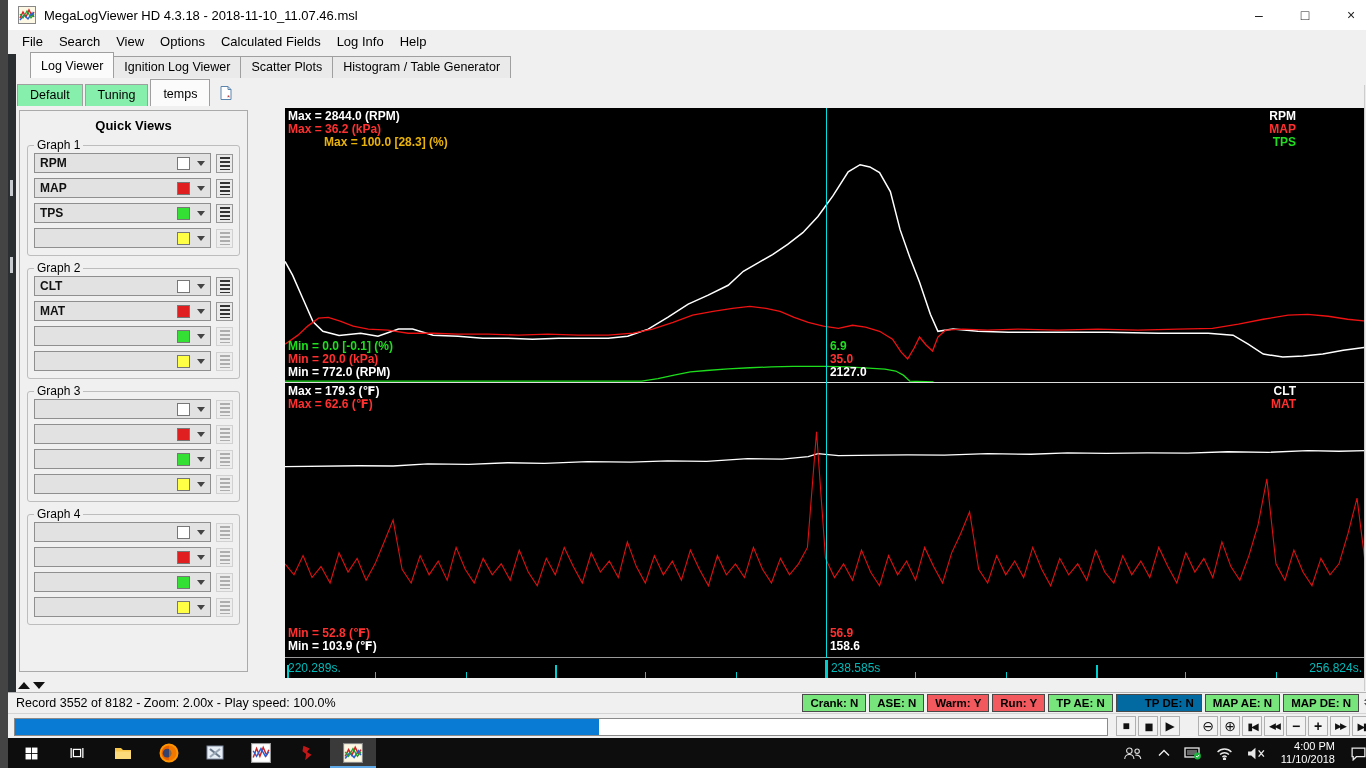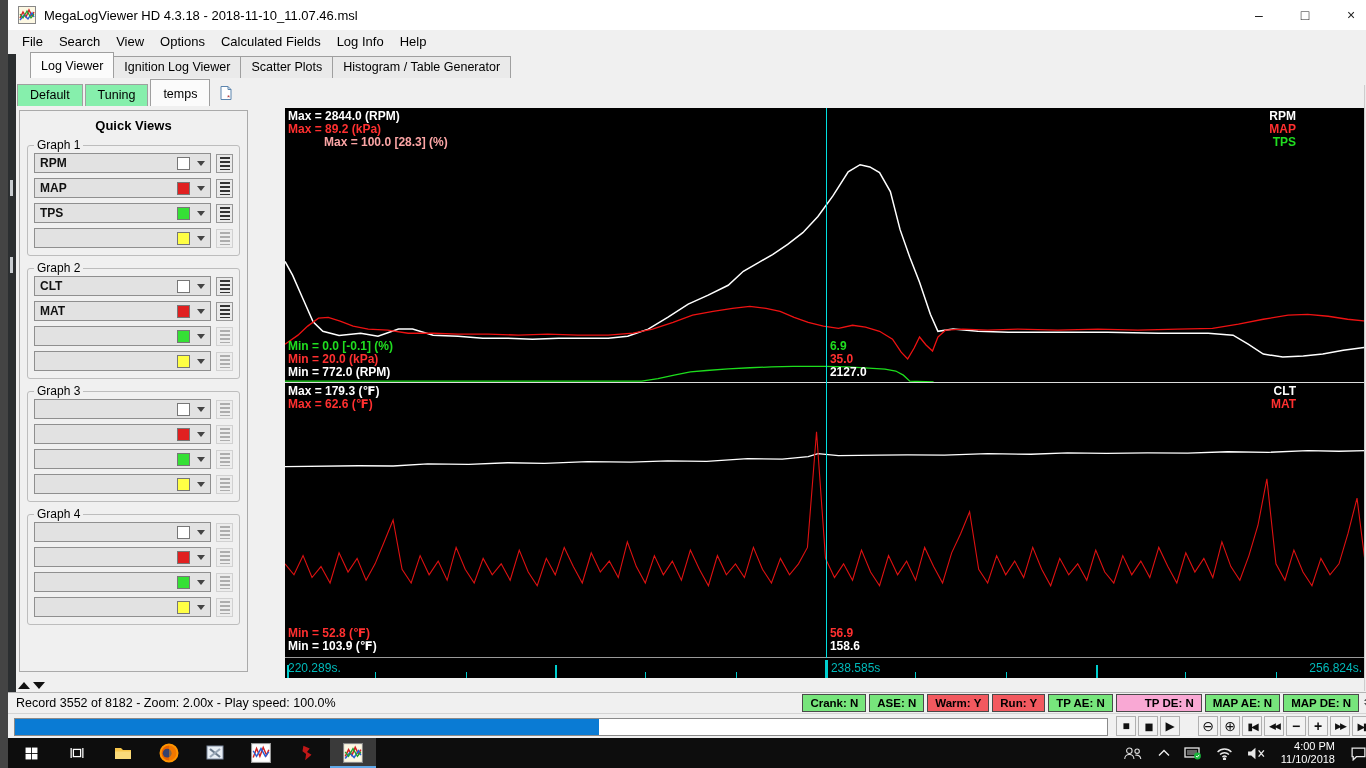--- a/index.html
+++ b/index.html
@@ -335,22 +335,22 @@
 
   <div class="graph-wrap" data-name="graph-area">
     <div class="gpane" id="g1" data-name="graph-1">
       <svg id="g1-svg" viewBox="0 0 1 1" preserveAspectRatio="none" data-name="graph-1-plot">
           <polyline points="0.0000,0.5600 0.0070,0.6100 0.0170,0.7000 0.0260,0.7800 0.0350,0.8150 0.0500,0.8300 0.0700,0.8220 0.0860,0.8330 0.1050,0.8070 0.1180,0.8070 0.1370,0.8290 0.1600,0.8330 0.1830,0.8400 0.2060,0.8400 0.2290,0.8440 0.2530,0.8400 0.2760,0.8400 0.2990,0.8400 0.3170,0.8330 0.3360,0.8070 0.3540,0.7640 0.3730,0.7160 0.3910,0.6840 0.4100,0.6470 0.4240,0.5960 0.4380,0.5640 0.4510,0.5350 0.4650,0.4980 0.4790,0.4550 0.4930,0.3960 0.5070,0.3200 0.5210,0.2330 0.5320,0.2070 0.5410,0.2150 0.5500,0.2360 0.5600,0.3050 0.5690,0.4440 0.5780,0.5450 0.5870,0.6360 0.5970,0.7530 0.6040,0.8150 0.6180,0.8070 0.6410,0.8150 0.6690,0.8180 0.7150,0.8180 0.7610,0.8180 0.8080,0.8220 0.8540,0.8220 0.8770,0.8290 0.8910,0.8620 0.9050,0.8980 0.9230,0.9090 0.9420,0.9050 0.9600,0.8980 0.9790,0.8840 1.0000,0.8730" fill="none" stroke="#ffffff" stroke-width="1.5" vector-effect="non-scaling-stroke" data-name="trace-rpm"></polyline>
           <polyline points="0.0000,0.8620 0.0120,0.8290 0.0210,0.7960 0.0310,0.7670 0.0400,0.7640 0.0510,0.7780 0.0630,0.7960 0.0770,0.8070 0.0950,0.8110 0.1140,0.8220 0.1370,0.8220 0.1600,0.8250 0.1880,0.8250 0.2160,0.8290 0.2430,0.8250 0.2710,0.8290 0.2990,0.8290 0.3220,0.8220 0.3400,0.8070 0.3590,0.7820 0.3770,0.7560 0.3960,0.7420 0.4140,0.7310 0.4300,0.7240 0.4450,0.7310 0.4580,0.7420 0.4710,0.7640 0.4840,0.7820 0.4980,0.7960 0.5120,0.8040 0.5250,0.7930 0.5370,0.8000 0.5500,0.8150 0.5620,0.8440 0.5700,0.8910 0.5760,0.9160 0.5820,0.8760 0.5870,0.8360 0.5930,0.8650 0.5990,0.8870 0.6040,0.8360 0.6110,0.8110 0.6270,0.8070 0.6500,0.8110 0.6780,0.8070 0.7150,0.8110 0.7520,0.8070 0.7890,0.8110 0.8260,0.8070 0.8580,0.8040 0.8820,0.7890 0.9050,0.7710 0.9280,0.7560 0.9460,0.7530 0.9650,0.7600 0.9830,0.7710 1.0000,0.7780" fill="none" stroke="#ee1212" stroke-width="1.3" vector-effect="non-scaling-stroke" data-name="trace-map"></polyline>
           <polyline points="0.0000,0.9970 0.3300,0.9970 0.3450,0.9880 0.3600,0.9750 0.3750,0.9630 0.3900,0.9580 0.4100,0.9520 0.4300,0.9480 0.4500,0.9450 0.4700,0.9430 0.5000,0.9430 0.5200,0.9450 0.5400,0.9490 0.5550,0.9530 0.5650,0.9600 0.5720,0.9750 0.5780,0.9970 0.6000,1.0000" fill="none" stroke="#1ddd1d" stroke-width="1.3" vector-effect="non-scaling-stroke" data-name="trace-tps"></polyline>
         </svg>
       <div class="lblock" id="g1-max" data-name="graph-1-max-labels">
           <div class="glabel" data-name="graph-label" style="color: rgb(255, 255, 255);">Max = 2844.0 (RPM)</div>
-          <div class="glabel" data-name="graph-label" style="color: rgb(255, 48, 48);">Max = 89.2 (kPa)</div>
-          <div class="glabel" data-name="graph-label" style="color: #fca5a5; padding-left: 36px;">Max = 100.0 [28.3] (%)</div>
+          <div class="glabel" data-name="graph-label" style="color: rgb(255, 48, 48);">Max = 36.2 (kPa)</div>
+          <div class="glabel" data-name="graph-label" style="color: #eab308; padding-left: 36px;">Max = 100.0 [28.3] (%)</div>
         </div>
       <div class="lblock" id="g1-legend" data-name="graph-1-legend">
           <div class="glabel" data-name="graph-label" style="color: rgb(255, 255, 255);">RPM</div>
           <div class="glabel" data-name="graph-label" style="color: rgb(255, 48, 48);">MAP</div>
           <div class="glabel" data-name="graph-label" style="color: rgb(32, 221, 32);">TPS</div>
         </div>
       <div class="lblock" id="g1-min" data-name="graph-1-min-labels">
           <div class="glabel" data-name="graph-label" style="color: rgb(32, 221, 32);">Min = 0.0 [-0.1] (%)</div>
           <div class="glabel" data-name="graph-label" style="color: rgb(255, 48, 48);">Min = 20.0 (kPa)</div>
           <div class="glabel" data-name="graph-label" style="color: rgb(255, 255, 255);">Min = 772.0 (RPM)</div>
@@ -410,21 +410,21 @@
   </div>
 
   <div class="statusbar" data-name="status-bar">
     <span class="record-text" data-name="record-status-text">Record 3552 of 8182 - Zoom: 2.00x - Play speed: 100.0%</span>
     <div class="indicators" id="indicators" data-name="engine-state-indicators">
         <span class="indicator" data-name="indicator-crank" style="background: rgb(119, 229, 124);">Crank: N</span>
         <span class="indicator" data-name="indicator-ase" style="background: rgb(119, 229, 124);">ASE: N</span>
         <span class="indicator" data-name="indicator-warm" style="background: rgb(242, 89, 95);">Warm: Y</span>
         <span class="indicator" data-name="indicator-run" style="background: rgb(242, 89, 95);">Run: Y</span>
         <span class="indicator" data-name="indicator-tp-ae" style="background: rgb(119, 229, 124);">TP AE: N</span>
-        <span class="indicator" data-name="indicator-tp-de" style="background: #f9a8d4; padding-left: 28px;">TP DE: N</span>
+        <span class="indicator" data-name="indicator-tp-de" style="background: #0369a1; padding-left: 28px;">TP DE: N</span>
         <span class="indicator" data-name="indicator-map-ae" style="background: rgb(119, 229, 124);">MAP AE: N</span>
         <span class="indicator" data-name="indicator-map-de" style="background: rgb(119, 229, 124);">MAP DE: N</span>
       </div>
     <div class="status-spinner" data-name="indicator-scroll-spinner">
         <i class="ss-up"></i>
         <i class="ss-down"></i>
       </div>
   </div>
 
   <div class="playbar" data-name="playback-bar">

